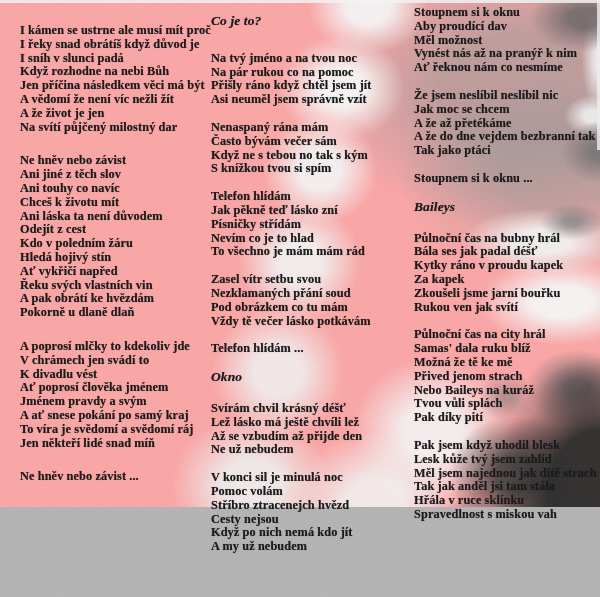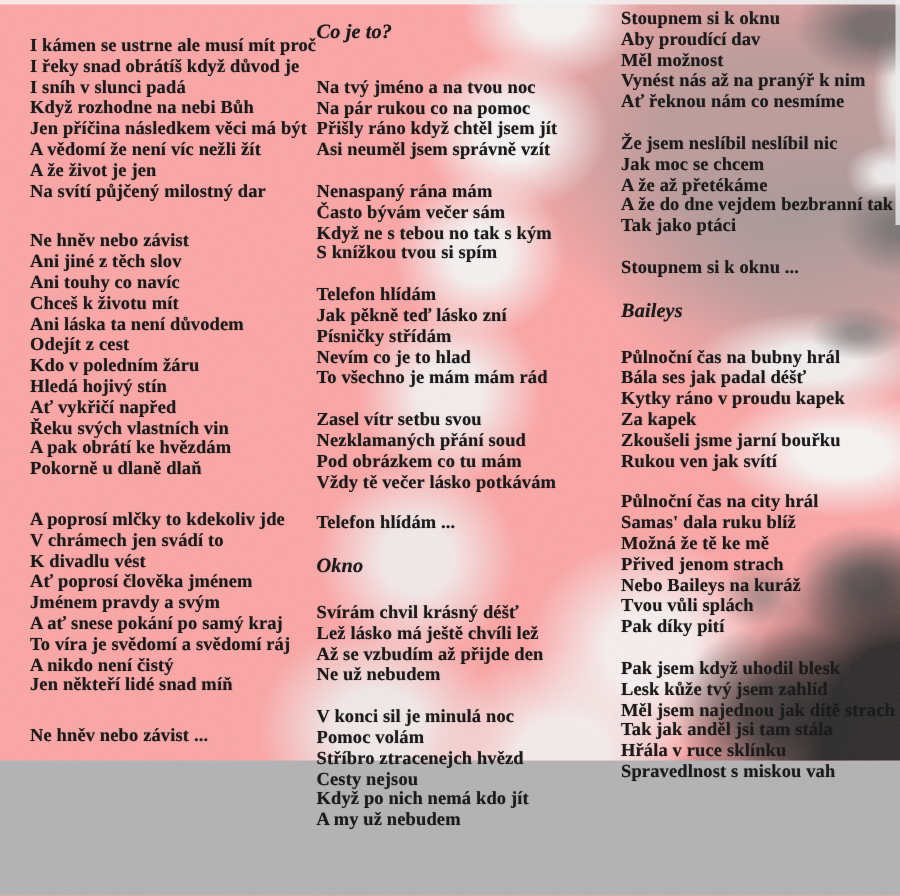--- a/index.html
+++ b/index.html
@@ -114,21 +114,20 @@
         <div class="line">Pokorně u dlaně dlaň</div>
       </div>
       <div class="stanza">
         <div class="line">A poprosí mlčky to kdekoliv jde</div>
         <div class="line">V chrámech jen svádí to</div>
         <div class="line">K divadlu vést</div>
         <div class="line">Ať poprosí člověka jménem</div>
         <div class="line">Jménem pravdy a svým</div>
         <div class="line">A ať snese pokání po samý kraj</div>
         <div class="line">To víra je svědomí a svědomí ráj</div>
-        <div class="line">A nikdo není čistý</div>
         <div class="line">Jen někteří lidé snad míň</div>
       </div>
       <div class="stanza refrain">
         <div class="line">Ne hněv nebo závist ...</div>
       </div>
     </div>
   <div class="col" id="col-1">
       <div class="song-title">Co je to?</div>
       <div class="stanza">
         <div class="line">Na tvý jméno a na tvou noc</div>

